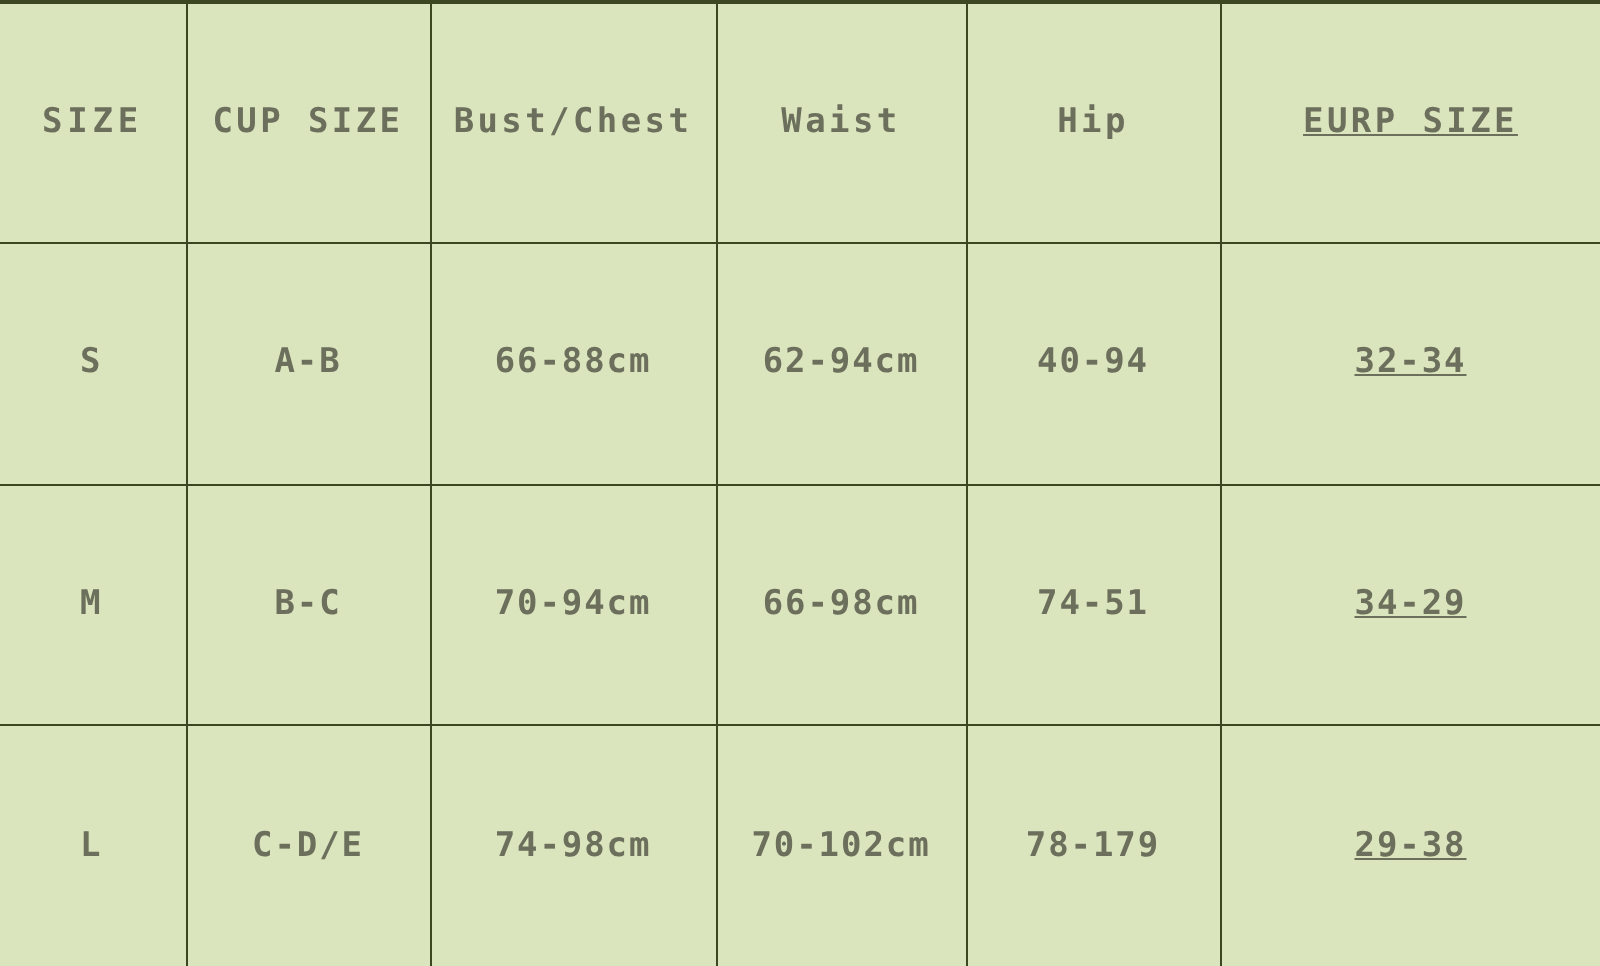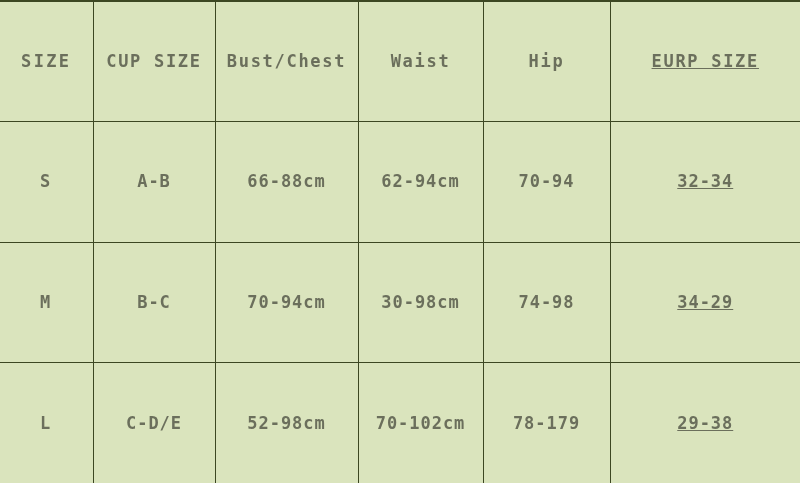--- a/index.html
+++ b/index.html
@@ -109,57 +109,57 @@
       <td>
         <span class="cell-text">A-B</span>
       </td>
       <td>
         <span class="cell-text">66-88cm</span>
       </td>
       <td>
         <span class="cell-text">62-94cm</span>
       </td>
       <td>
-        <span class="cell-text">70-94</span>
+        <span class="cell-text">40-94</span>
       </td>
       <td>
         <span class="cell-text">32-34</span>
       </td>
     </tr>
 
     <tr class="row-data">
       <td>
         <span class="cell-text short">M</span>
       </td>
       <td>
         <span class="cell-text">B-C</span>
       </td>
       <td>
         <span class="cell-text">70-94cm</span>
       </td>
       <td>
-        <span class="cell-text">30-98cm</span>
+        <span class="cell-text">66-98cm</span>
       </td>
       <td>
-        <span class="cell-text">74-98</span>
+        <span class="cell-text">74-51</span>
       </td>
       <td>
         <span class="cell-text">34-29</span>
       </td>
     </tr>
 
     <tr class="row-data">
       <td>
         <span class="cell-text short">L</span>
       </td>
       <td>
         <span class="cell-text">C-D/E</span>
       </td>
       <td>
-        <span class="cell-text">52-98cm</span>
+        <span class="cell-text">74-98cm</span>
       </td>
       <td>
         <span class="cell-text">70-102cm</span>
       </td>
       <td>
         <span class="cell-text">78-179</span>
       </td>
       <td>
         <span class="cell-text">29-38</span>
       </td>

